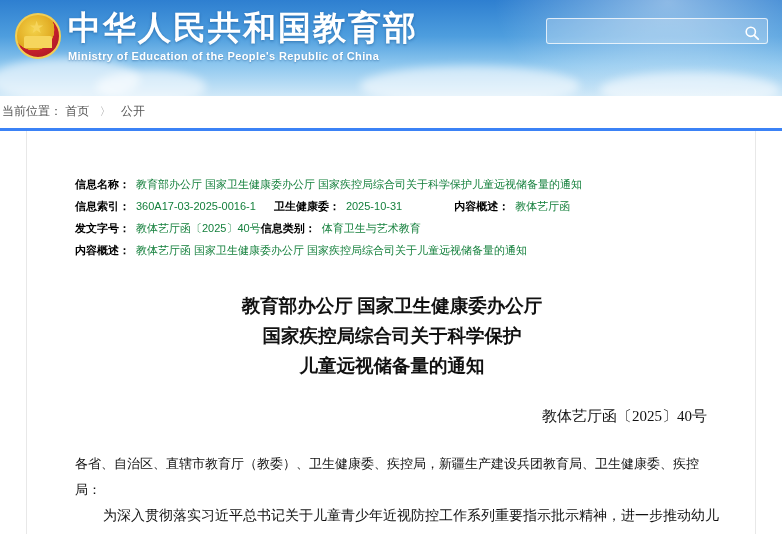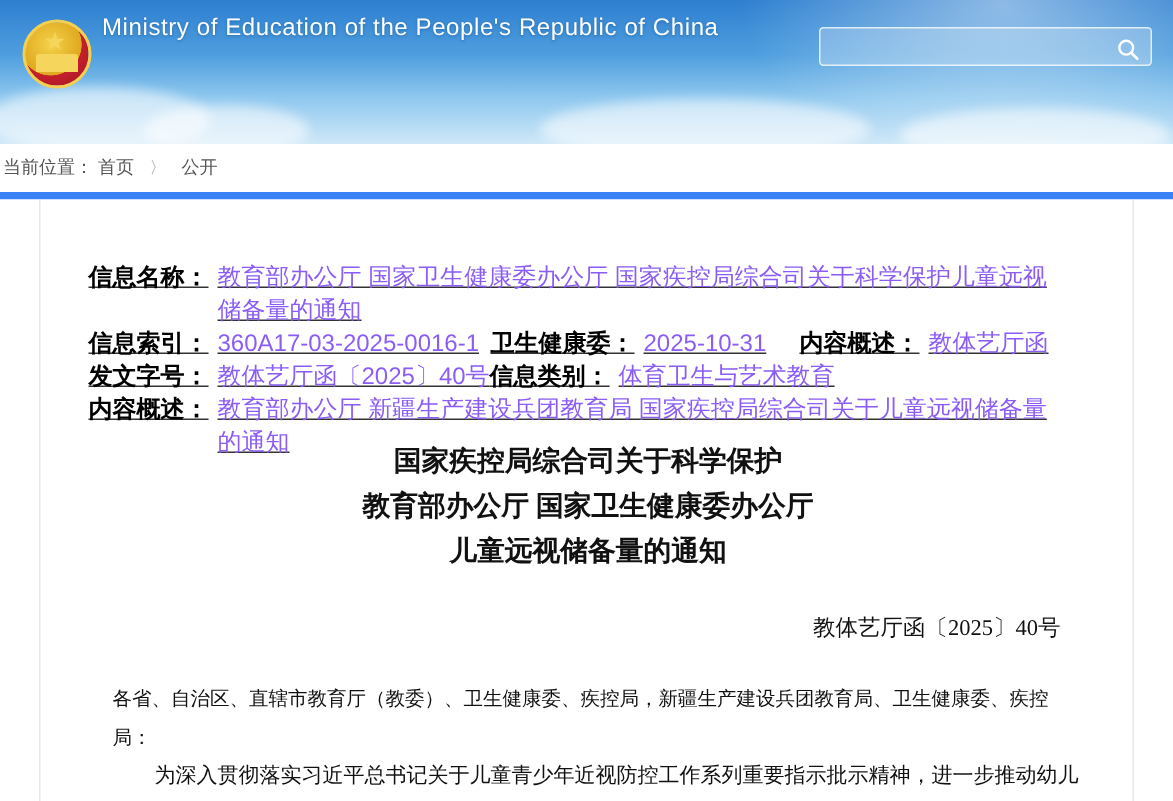--- a/index.html
+++ b/index.html
@@ -84,26 +84,27 @@
     font-family: "Liberation Serif", serif;
     font-size: 33px;
     font-weight: bold;
     color: #ffffff;
     letter-spacing: 2px;
     text-shadow: 0 1px 3px rgba(0,60,120,0.45);
     line-height: 40px;
     white-space: nowrap;
   }
   .title-en {
-    font-size: 16px;
+    font-size: 11px;
     color: #ffffff;
     letter-spacing: 0.4px;
     text-shadow: 0 1px 2px rgba(0,60,120,0.4);
     margin-top: 2px;
     white-space: nowrap;
+    font-weight: bold;
   }
 
   .search-box {
     position: absolute;
     right: 14px;
     top: 18px;
     width: 222px;
     height: 26px;
     border: 1px solid rgba(255,255,255,0.75);
     border-radius: 3px;
@@ -134,21 +135,21 @@
     cursor: pointer;
     padding: 0;
   }
   .search-btn svg { display: block; margin: 3px auto 0 auto; }
 
   
   .crumb-wrap {
     width: 782px;
     height: 32px;
     background: #ffffff;
-    border-bottom: 5px solid #3b82f6;
+    border-bottom: 3px solid #3b82f6;
     position: relative;
   }
   .crumb {
     position: absolute;
     left: 2px;
     top: 7px;
     font-size: 12px;
     color: #555555;
     white-space: nowrap;
   }
@@ -178,36 +179,35 @@
     width: 730px;
     border-left: 1px solid #e8e8e8;
     border-right: 1px solid #e8e8e8;
     height: 406px;
     box-sizing: border-box;
   }
 
   
   .meta {
     position: absolute;
-    left: 32px;
+    left: 48px;
     top: 42px;
     width: 640px;
-    font-size: 16px;
+    font-size: 11px;
     color: #333333;
     line-height: 22px;
-    text-decoration: underline;
   }
   .meta-row { display: flex; align-items: baseline; }
   .meta-label {
     color: #000000;
     font-weight: bold;
     white-space: nowrap;
   }
   .meta-val {
-    color: #8b5cf6;
+    color: #15803d;
     margin-left: 6px;
     white-space: nowrap;
   }
   .meta-val.wide { white-space: normal; }
   .spacer-1 { display: inline-block; width: 52px; }
   .spacer-2 { display: inline-block; width: 18px; }
 
   
   .doc-title {
     position: absolute;
@@ -264,20 +264,21 @@
   <div class="cloud c3"></div>
   <div class="cloud c4"></div>
 
   <div class="emblem">
     <div class="disc"></div>
     <div class="star">★</div>
     <div class="gate"></div>
   </div>
 
   <div class="title-block">
+    <div class="title-cn">中华人民共和国教育部</div>
     <div class="title-en">Ministry of Education of the People's Republic of China</div>
   </div>
 
   <div class="search-box">
     <input class="search-input" type="text" value="" placeholder="" style="">
     <button class="search-btn">
       <svg width="16" height="16" viewBox="0 0 16 16" aria-hidden="true">
         <circle cx="6.8" cy="6.8" r="4.6" fill="none" stroke="#ffffff" stroke-width="1.6"></circle>
         <line x1="10.3" y1="10.3" x2="14.2" y2="14.2" stroke="#ffffff" stroke-width="1.8" stroke-linecap="round"></line>
       </svg>
@@ -313,27 +314,27 @@
         <span class="meta-val">教体艺厅函</span>
       </div>
       <div class="meta-row">
         <span class="meta-label">发文字号：</span>
         <span class="meta-val">教体艺厅函〔2025〕40号</span>
         <span class="meta-label">信息类别：</span>
         <span class="meta-val">体育卫生与艺术教育</span>
       </div>
       <div class="meta-row">
         <span class="meta-label">内容概述：</span>
-        <span class="meta-val wide">教育部办公厅 新疆生产建设兵团教育局 国家疾控局综合司关于儿童远视储备量的通知</span>
+        <span class="meta-val wide">教体艺厅函 国家卫生健康委办公厅 国家疾控局综合司关于儿童远视储备量的通知</span>
       </div>
     </div>
 
     <div class="doc-title">
+      <div>教育部办公厅 国家卫生健康委办公厅</div>
       <div>国家疾控局综合司关于科学保护</div>
-      <div>教育部办公厅 国家卫生健康委办公厅</div>
       <div>儿童远视储备量的通知</div>
     </div>
 
     <div class="doc-number">教体艺厅函〔2025〕40号</div>
 
     <div class="doc-recipients">各省、自治区、直辖市教育厅（教委）、卫生健康委、疾控局，新疆生产建设兵团教育局、卫生健康委、疾控局：</div>
 
     <div class="doc-para">为深入贯彻落实习近平总书记关于儿童青少年近视防控工作系列重要指示批示精神，进一步推动幼儿园和小学</div>
 
   </div>

